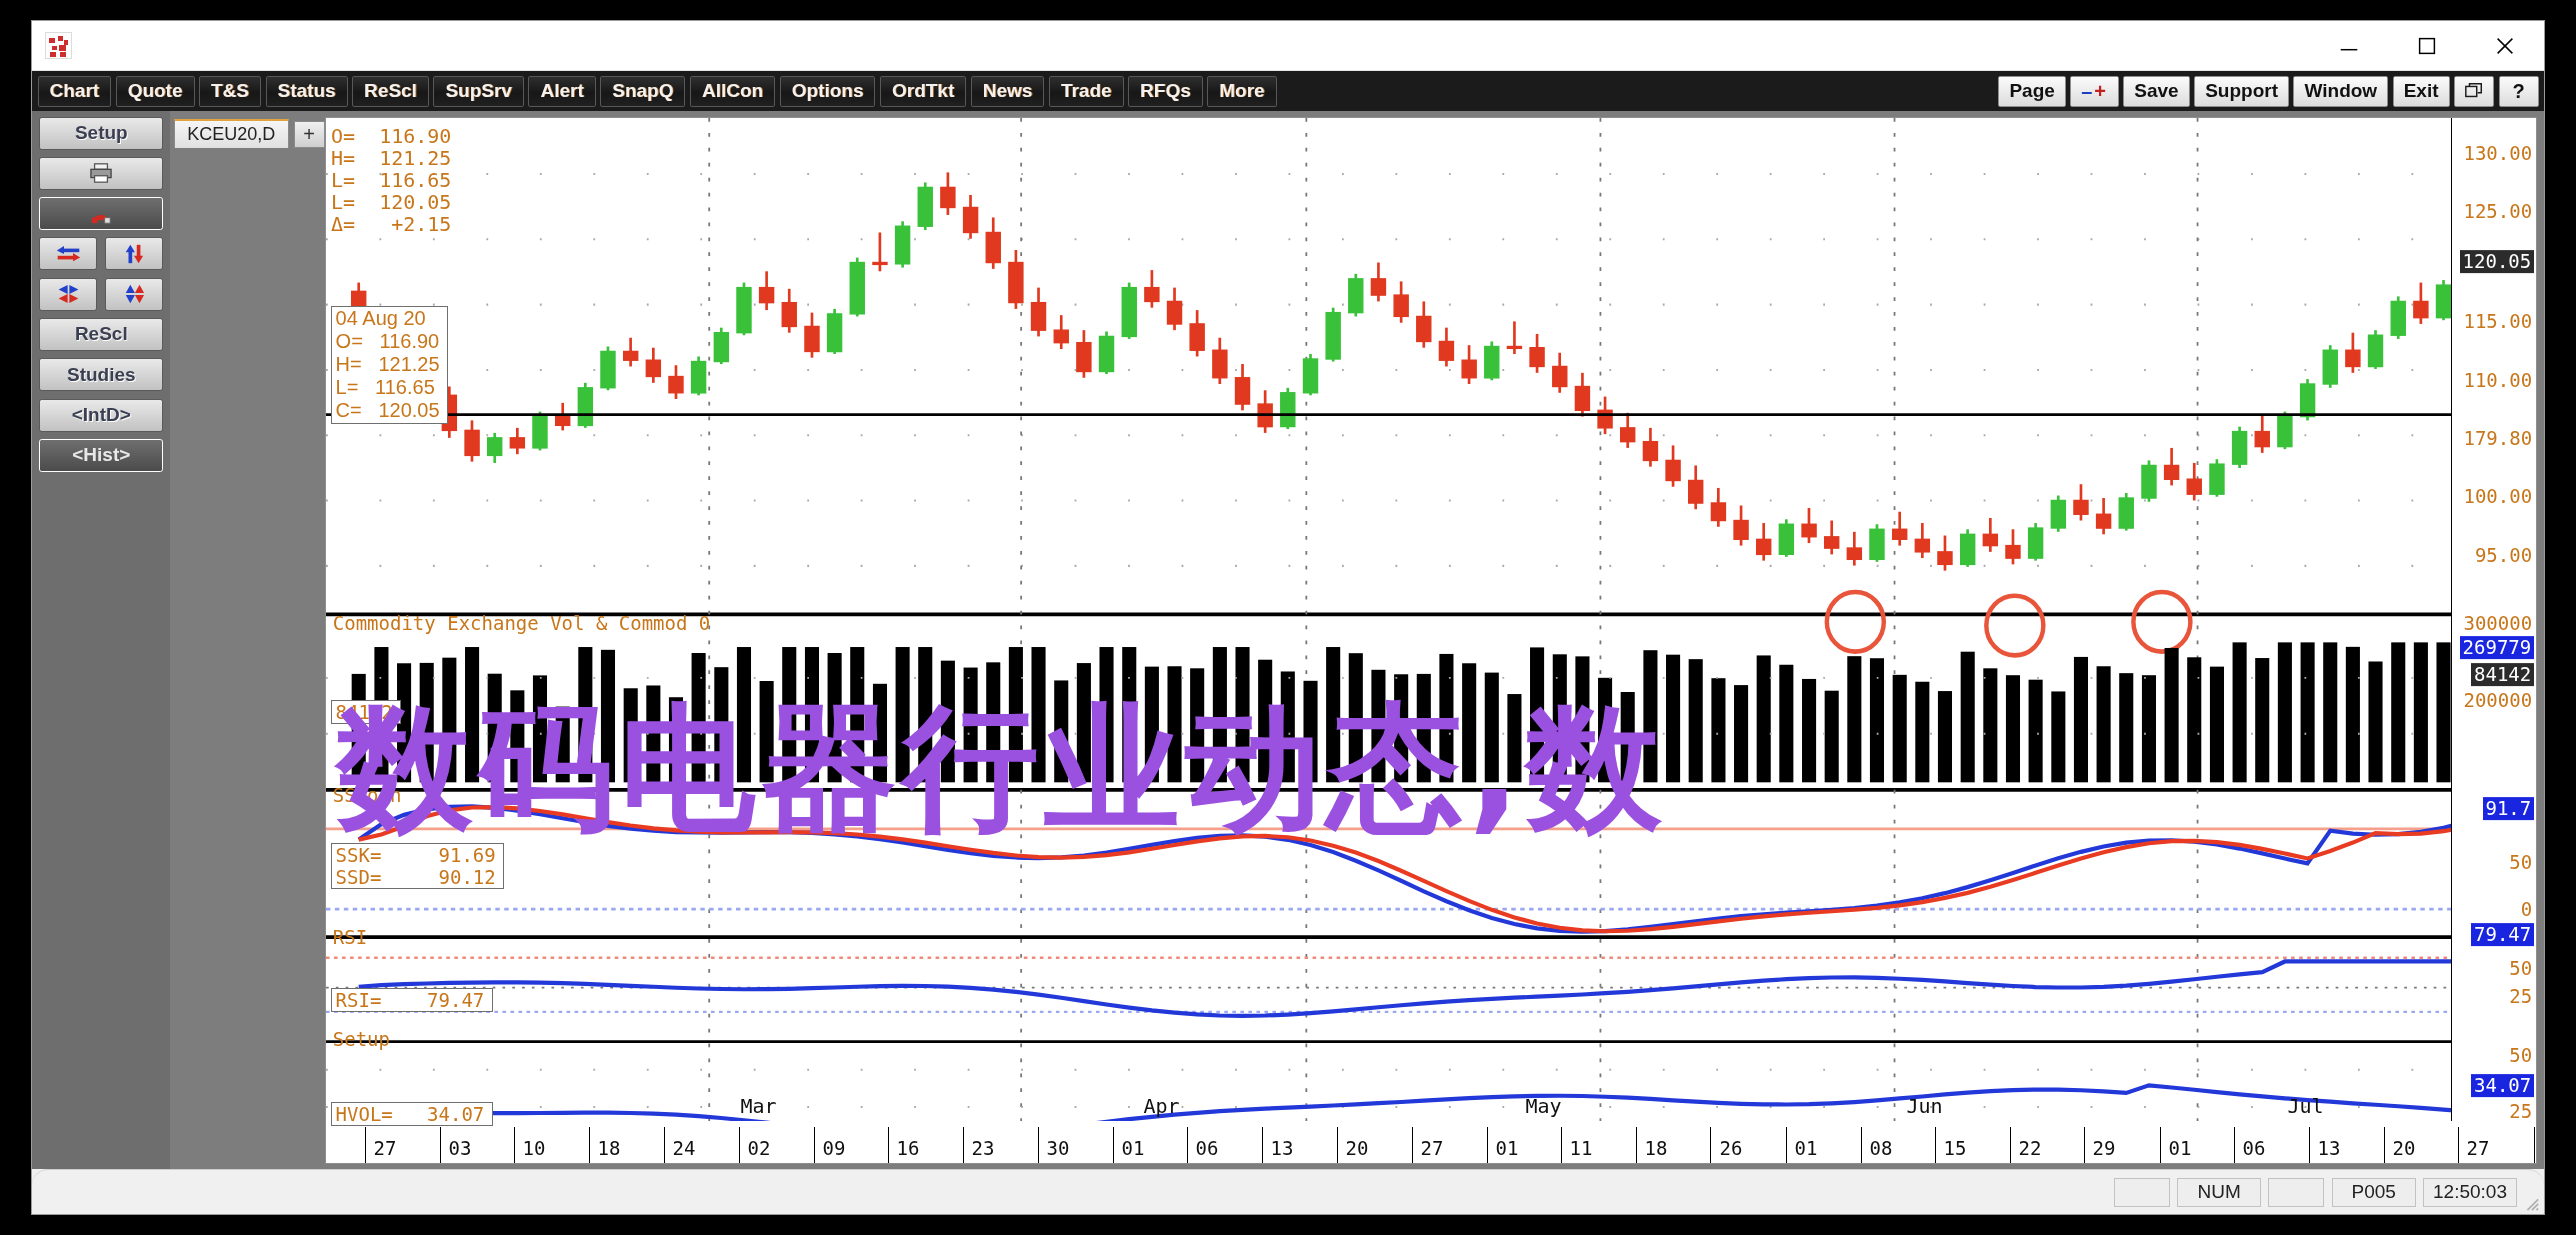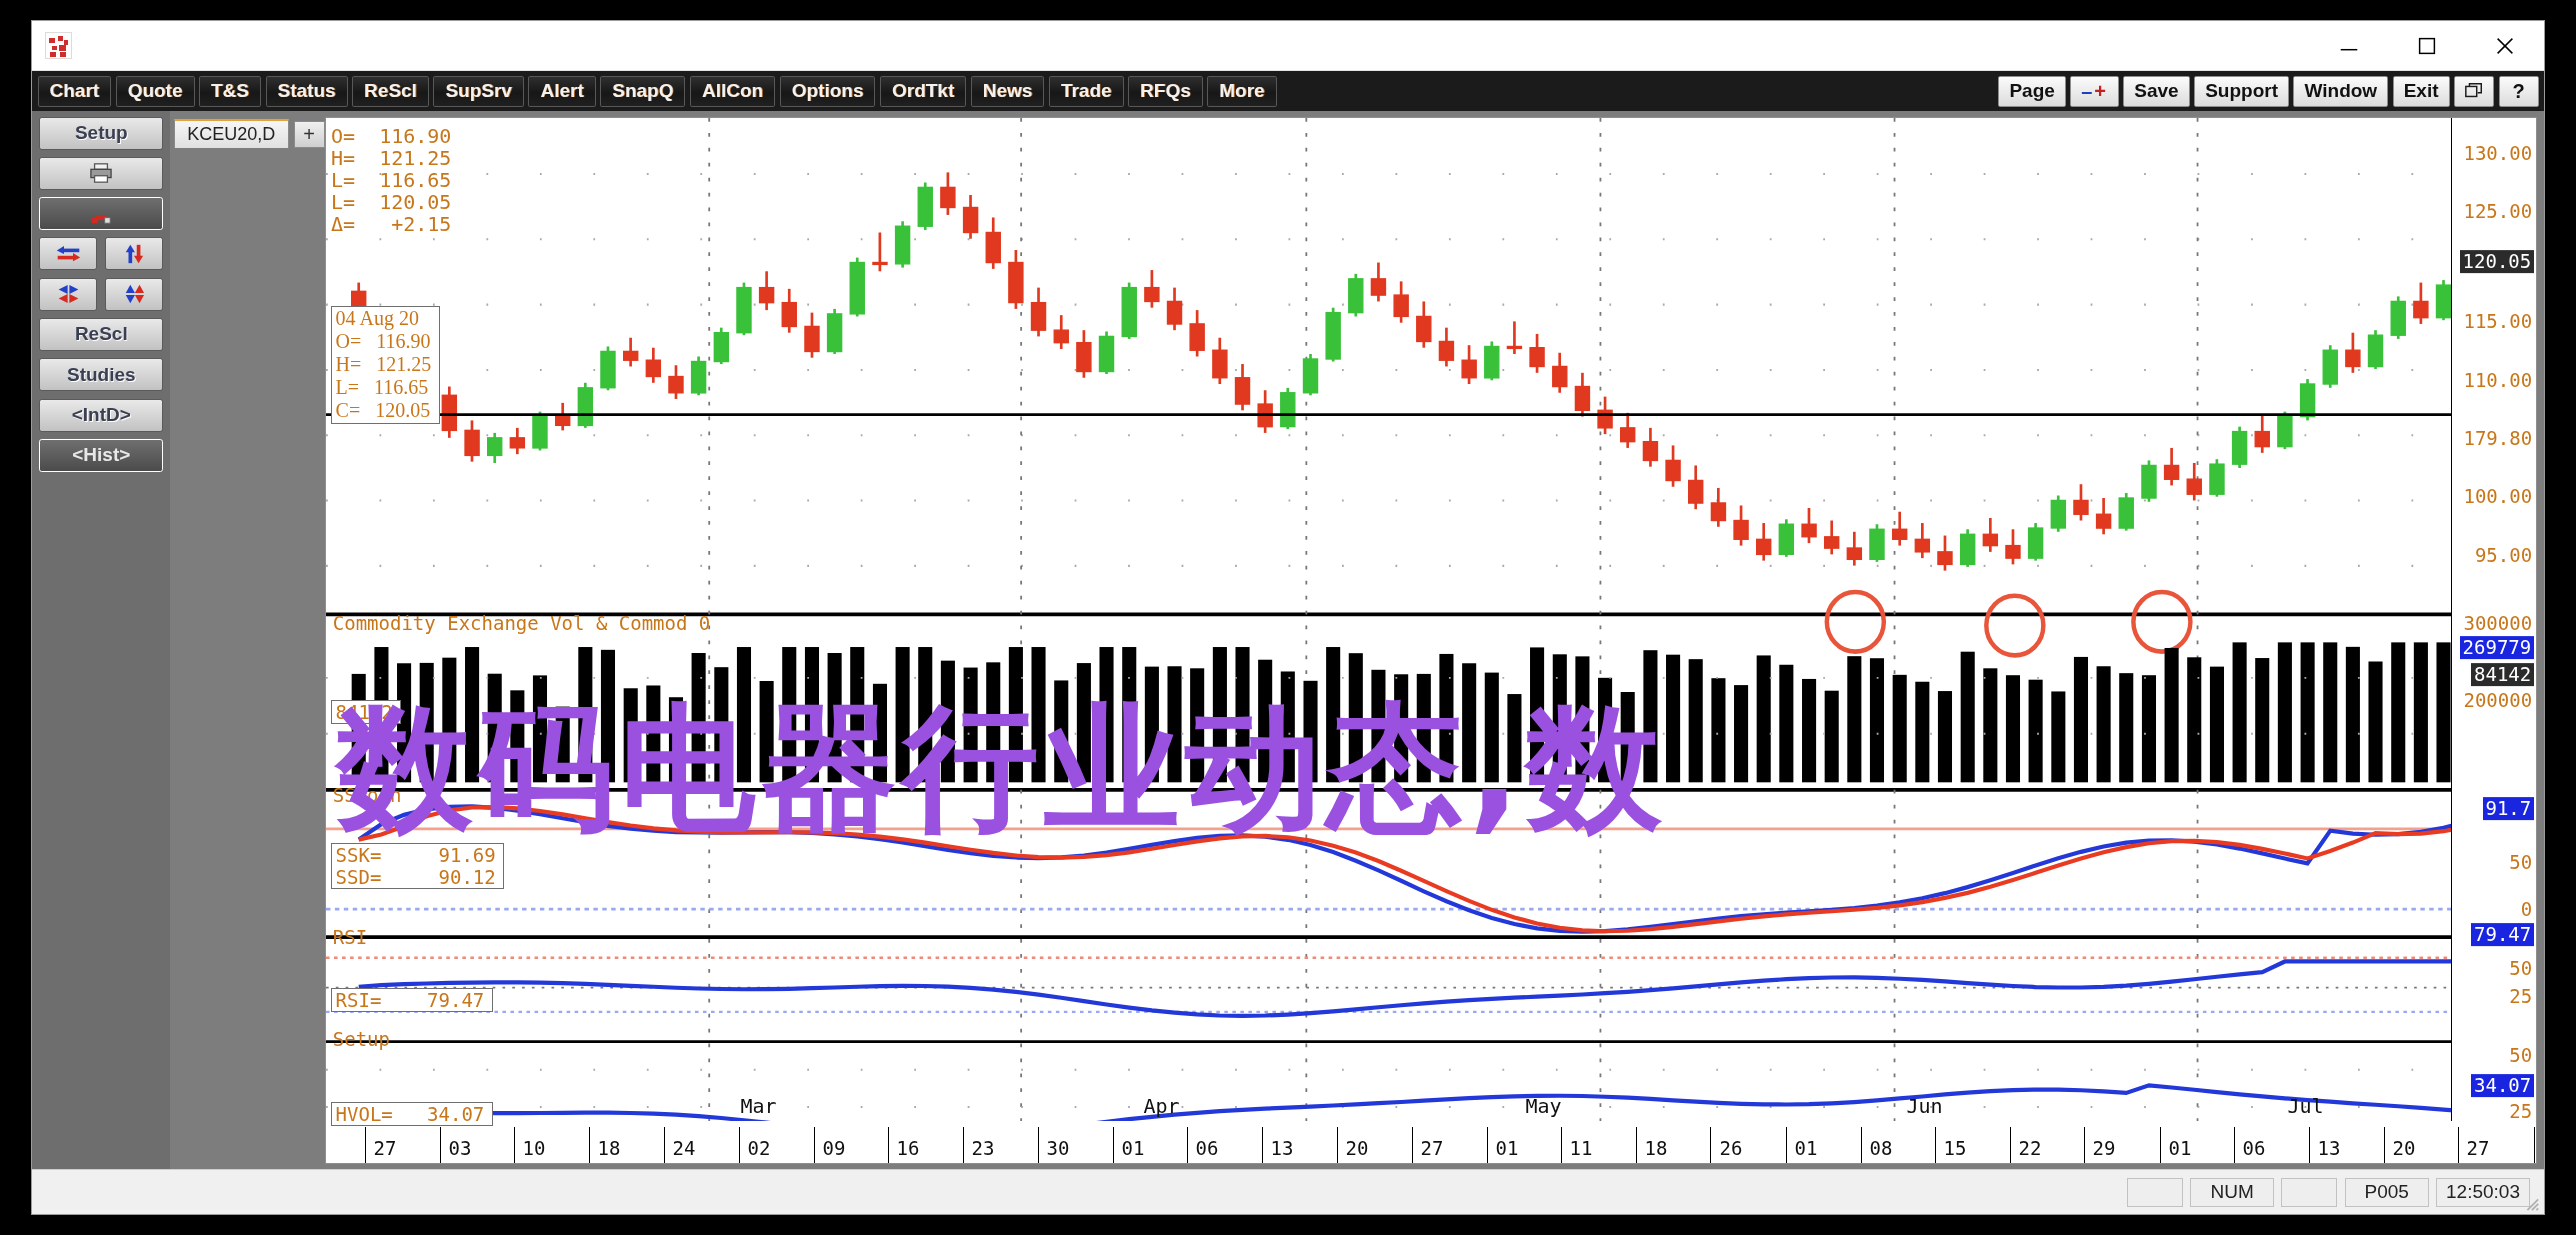--- a/index.html
+++ b/index.html
@@ -99,21 +99,21 @@
   }
   .plot-svg{position:absolute;inset:0;width:100%;height:100%;}
 
   
   .ohlc{
     position:absolute;left:5.5px;top:7.3px;font-family:"DejaVu Sans Mono",monospace;
     font-size:20px;color:#c8761a;line-height:22px;white-space:pre;z-index:5;
   }
   .cursorbox{
     position:absolute;left:5.5px;top:188px;background:#fff;border:0.9px solid #6f6f6f;
-    font-family:Liberation Serif, serif;font-size:20px;color:#c8761a;
+    font-family:Liberation Sans, sans-serif;font-size:20px;color:#c8761a;
     line-height:23px;white-space:pre;padding:0.9px 7.3px 0.9px 3.6px;z-index:6;
   }
   .studylabel{
     position:absolute;font-family:"DejaVu Sans Mono",monospace;font-size:19px;color:#c8761a;
     white-space:pre;z-index:5;
   }
   .valbox{
     position:absolute;background:#fff;border:0.9px solid #6f6f6f;
     font-family:"DejaVu Sans Mono",monospace;font-size:19px;color:#c8761a;
     line-height:22px;white-space:pre;padding:0 7.3px 0 3.6px;z-index:6;
@@ -140,21 +140,21 @@
   
   .watermark{
     position:absolute;left:0;right:0;top:559px;height:182px;z-index:20;pointer-events:none;
     font-family:"DejaVu Sans",sans-serif;font-weight:bold;font-size:136px;color:#9b51e0;
     letter-spacing:5.5px;white-space:nowrap;line-height:182px;padding-left:11px;
   }
 
   
   .statusbar{
     flex:0 0 44px;height:44px;background:#f0f0f0;border-top:0.9px solid #cfcfcf;
-    display:flex;align-items:center;justify-content:flex-end;padding-right:14px;position:relative;
+    display:flex;align-items:center;justify-content:flex-end;padding-right:27px;position:relative;border-radius:16px;
   }
   .scell{
     height:29px;min-width:84px;margin-left:7.3px;border:0.9px solid #c2c2c2;background:#eeeeee;
     display:flex;align-items:center;justify-content:center;font-size:19px;color:#222;
     padding:0 9px;box-sizing:border-box;
   }
   .scell.blank{min-width:56px;}
   .grip{position:absolute;right:3.6px;bottom:1.8px;width:18px;height:18px;}
 </style>
 </head>

